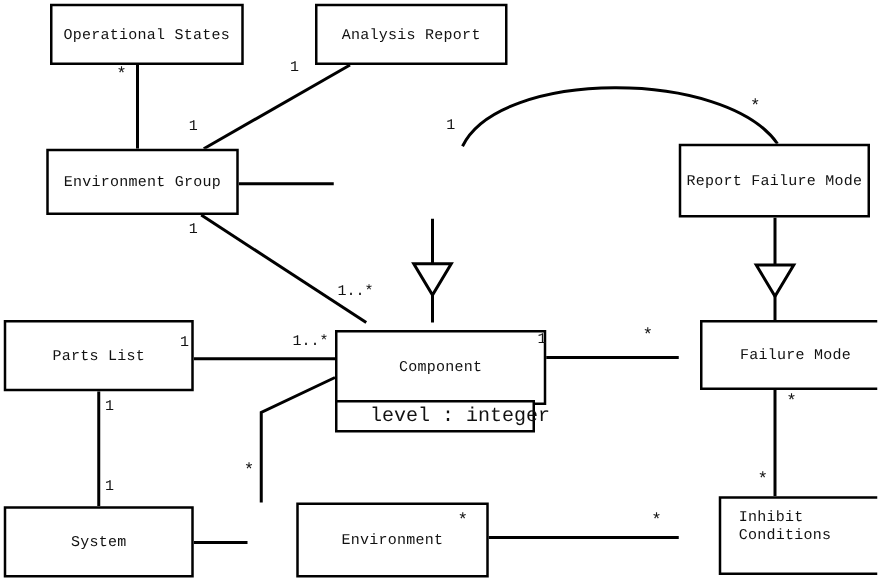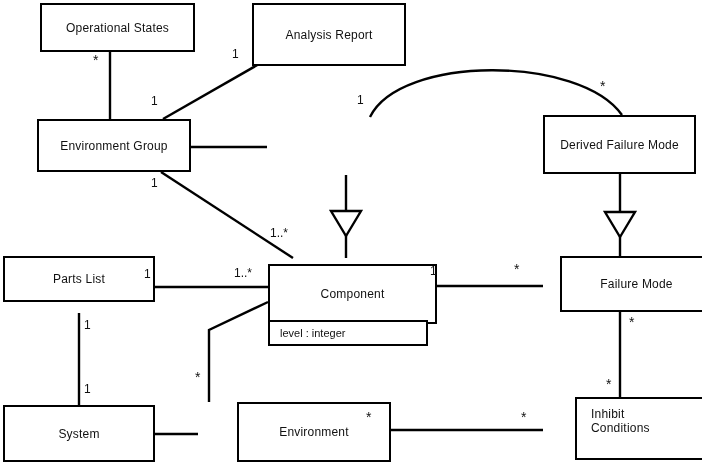--- a/index.html
+++ b/index.html
@@ -5,21 +5,21 @@
   html, body {
     margin: 0;
     padding: 0;
     background: #ffffff;
   }
   #diagram-root {
     position: relative;
     width: 702px;
     height: 464px;
     background: #ffffff;
-    font-family: Liberation Sans, sans-serif;
+    font-family: Liberation Mono, monospace;
     overflow: hidden;
   }
   #edge-layer {
     position: absolute;
     left: 0;
     top: 0;
     width: 702px;
     height: 464px;
   }
   .uml-class {
@@ -46,24 +46,24 @@
   }
   .uml-attr-box {
     position: absolute;
     box-sizing: border-box;
     border: 2px solid #000000;
     background: #ffffff;
     z-index: 5;
   }
   .uml-attr-text {
     position: absolute;
-    left: 10px;
+    left: 26px;
     top: 50%;
     transform: translateY(-50%);
-    font-size: 11px;
+    font-size: 16px;
     color: #111111;
     white-space: pre;
   }
   .mult {
     position: absolute;
     font-size: 12px;
     color: #111111;
     line-height: 12px;
     white-space: pre;
     z-index: 6;
@@ -114,34 +114,34 @@
 
     <line x1="352" y1="430" x2="543" y2="430" stroke="#000" stroke-width="2.4"></line>
 
     <line x1="620" y1="312" x2="620" y2="397" stroke="#000" stroke-width="2.4"></line>
   </svg>
 
   <div class="uml-class" style="left:40px; top:3px; width:155px; height:49px;">
     <div class="uml-name centered">Operational States</div>
   </div>
 
-  <div class="uml-class" style="left:252px; top:3px; width:154px; height:63px;">
+  <div class="uml-class" style="left:252px; top:3px; width:154px; height:49px;">
     <div class="uml-name centered">Analysis Report</div>
   </div>
 
   <div class="uml-class" style="left:37px; top:119px; width:154px; height:53px;">
     <div class="uml-name centered">Environment Group</div>
   </div>
 
 
   <div class="uml-class" style="left:543px; top:115px; width:153px; height:59px;">
-    <div class="uml-name centered">Derived Failure Mode</div>
+    <div class="uml-name centered">Report Failure Mode</div>
   </div>
 
-  <div class="uml-class" style="left:3px; top:256px; width:152px; height:46px;">
+  <div class="uml-class" style="left:3px; top:256px; width:152px; height:57px;">
     <div class="uml-name centered">Parts List</div>
   </div>
 
   <div class="uml-class" style="left:268px; top:264px; width:169px; height:60px;">
     <div class="uml-name centered">Component</div>
   </div>
 
   <div class="uml-attr-box" style="left:268px; top:320px; width:160px; height:26px;">
     <div class="uml-attr-text">level : integer</div>
   </div>

